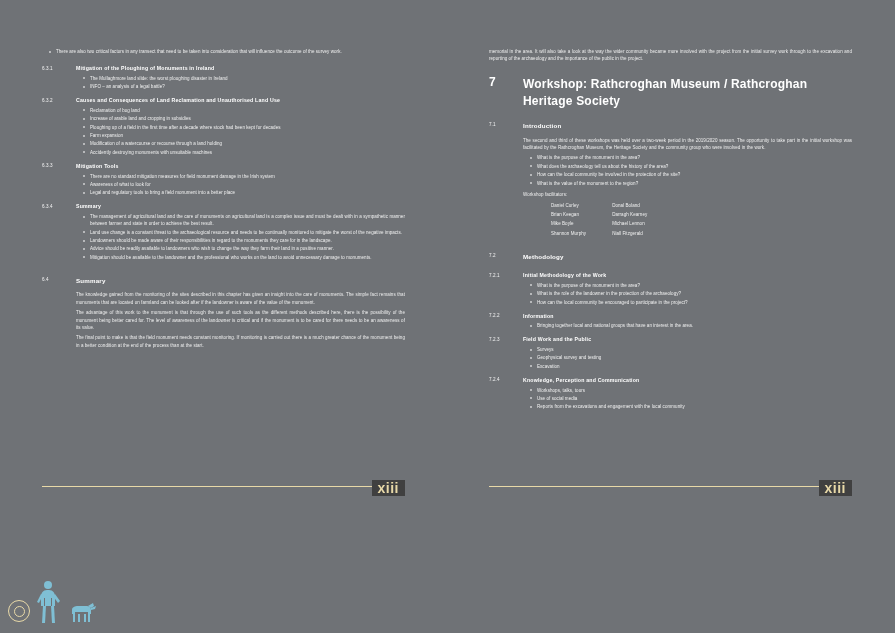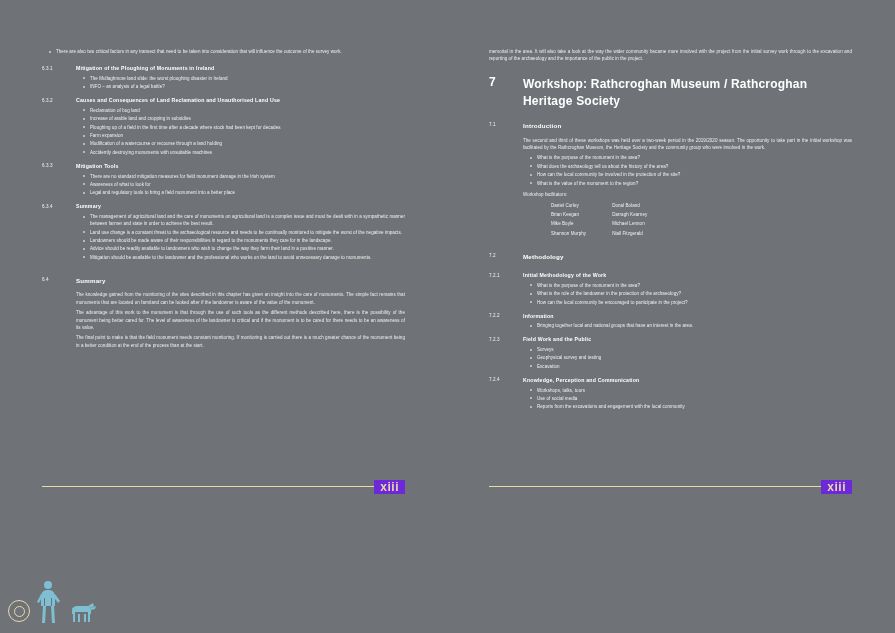--- a/index.html
+++ b/index.html
@@ -145,23 +145,23 @@
     left: 0;
     right: 0;
     top: 6px;
     height: 1px;
     background: #e8d9a8;
   }
   .footer .pgno {
     position: absolute;
     right: 0;
     top: 0;
-    background: #6d28d9;
+    background: #404040;
     padding: 0 6px;
-    font-size: 12px;
+    font-size: 14px;
     font-weight: bold;
     color: #e8d9a8;
     letter-spacing: 0.5px;
     margin-left: 29px;
   }
 
   
   .bottom-strip {
     position: absolute;
     left: 0;

